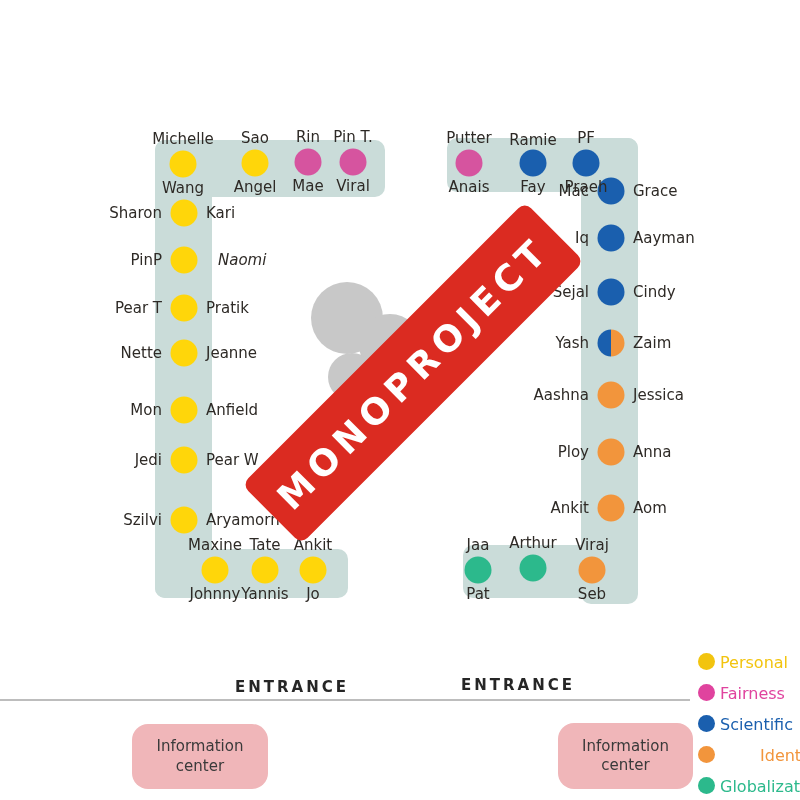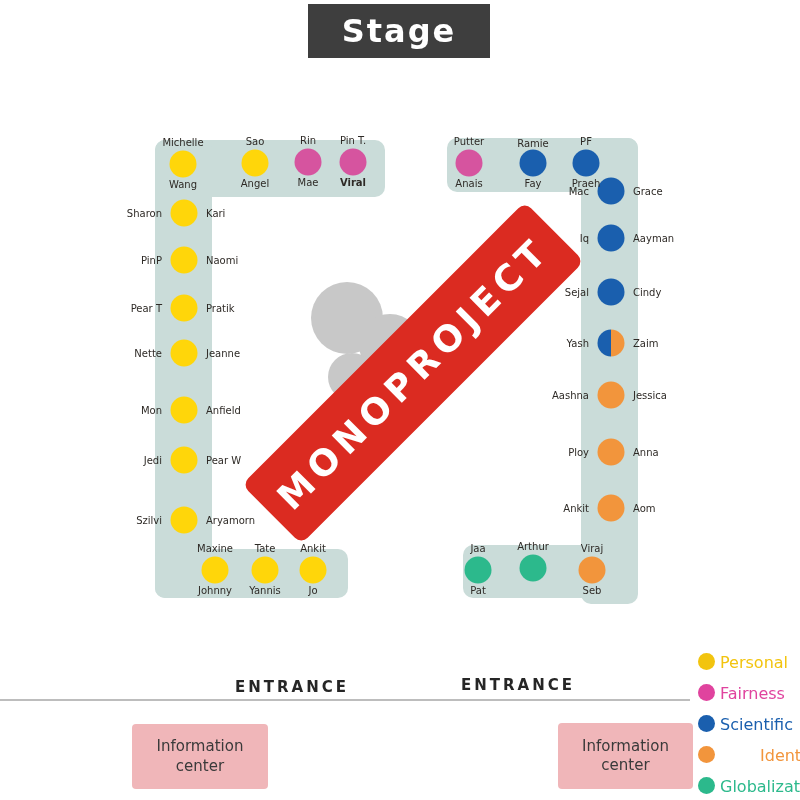--- a/index.html
+++ b/index.html
@@ -30,54 +30,51 @@
   .banner span {
     color:#ffffff; font-size:36px; font-weight:bold; letter-spacing:6px; white-space:nowrap;
   }
 
   
   .dot {
     position:absolute; width:27px; height:27px; border-radius:50%;
     transform:translate(-50%,-50%); z-index:3;
   }
   .name {
-    position:absolute; font-size:10px; font-weight:500; color:#2e2a26;
+    position:absolute; font-size:15px; font-weight:500; color:#2e2a26;
     white-space:nowrap; z-index:4;
   }
   .name.above { transform:translate(-50%,-100%); }
   .name.below { transform:translate(-50%,0); }
   .name.lbl-left { transform:translate(-100%,-50%); }
   .name.lbl-right { transform:translate(0,-50%); }
 
   
   .entrance {
     position:absolute; transform:translateX(-50%); font-size:15px; font-weight:bold;
     letter-spacing:3px; color:#262626; white-space:nowrap;
   }
   .divider { position:absolute; left:0px; top:699px; width:690px; height:2px; background:#bdbdbd; }
   .info-box {
-    position:absolute; background:#f0b6b9; border-radius:4px;
+    position:absolute; background:#f0b6b9; border-radius:16px;
     display:flex; flex-direction:column; align-items:center; justify-content:center;
     font-size:15px; color:#3a3a3a; line-height:1.3;
   }
   .info-left  { left:132px; top:724px; width:136px; height:65px; }
   .info-right { left:558px; top:723px; width:135px; height:66px; }
 
   
   .legend-dot { position:absolute; width:17px; height:17px; border-radius:50%; }
   .legend-label { position:absolute; transform:translateY(-50%); font-size:16px; white-space:nowrap; }
 </style>
 </head>
 <body>
 
 <div class="canvas">
 
-  <div class="stage-box">
-    <span>Stage</span>
-  </div>
 
   <div class="band" style="left:155px; top:140px; width:230px; height:57px;"></div>
   <div class="band" style="left:155px; top:140px; width:57px;  height:458px;"></div>
   <div class="band" style="left:155px; top:549px; width:193px; height:49px;"></div>
 
   <div class="band" style="left:447px; top:138px; width:191px; height:54px;"></div>
   <div class="band" style="left:581px; top:138px; width:57px;  height:466px;"></div>
   <div class="band" style="left:463px; top:545px; width:175px; height:53px;"></div>
 
   <div class="blob" style="left:311px; top:282px; width:72px; height:72px;"></div>
@@ -93,27 +90,27 @@
       <div class="name above" style="left: 183px; top: 148px;">Michelle</div>
       <div class="name below" style="left: 183px; top: 179px;">Wang</div>
       <div class="dot" style="left: 255px; top: 163px; background: rgb(255, 214, 10);"></div>
       <div class="name above" style="left: 255px; top: 147px;">Sao</div>
       <div class="name below" style="left: 255px; top: 178px;">Angel</div>
       <div class="dot" style="left: 308px; top: 162px; background: rgb(214, 84, 159);"></div>
       <div class="name above" style="left: 308px; top: 146px;">Rin</div>
       <div class="name below" style="left: 308px; top: 177px;">Mae</div>
       <div class="dot" style="left: 353px; top: 162px; background: rgb(214, 84, 159);"></div>
       <div class="name above" style="left: 353px; top: 146px;">Pin T.</div>
-      <div class="name below" style="left: 353px; top: 177px; font-weight: bold;">Viral</div>
+      <div class="name below" style="left: 353px; top: 177px;">Viral</div>
       <div class="dot" style="left: 184px; top: 213px; background: rgb(255, 214, 10);"></div>
       <div class="name lbl-left" style="left: 162px; top: 213px;">Sharon</div>
       <div class="name lbl-right" style="left: 206px; top: 213px;">Kari</div>
       <div class="dot" style="left: 184px; top: 260px; background: rgb(255, 214, 10);"></div>
       <div class="name lbl-left" style="left: 162px; top: 260px;">PinP</div>
-      <div class="name lbl-right" style="left: 206px; top: 260px;">Naomi</div>
+      <div class="name lbl-right" style="left: 218px; top: 260px; font-style: italic;">Naomi</div>
       <div class="dot" style="left: 184px; top: 308px; background: rgb(255, 214, 10);"></div>
       <div class="name lbl-left" style="left: 162px; top: 308px;">Pear T</div>
       <div class="name lbl-right" style="left: 206px; top: 308px;">Pratik</div>
       <div class="dot" style="left: 184px; top: 353px; background: rgb(255, 214, 10);"></div>
       <div class="name lbl-left" style="left: 162px; top: 353px;">Nette</div>
       <div class="name lbl-right" style="left: 206px; top: 353px;">Jeanne</div>
       <div class="dot" style="left: 184px; top: 410px; background: rgb(255, 214, 10);"></div>
       <div class="name lbl-left" style="left: 162px; top: 410px;">Mon</div>
       <div class="name lbl-right" style="left: 206px; top: 410px;">Anfield</div>
       <div class="dot" style="left: 184px; top: 460px; background: rgb(255, 214, 10);"></div>

